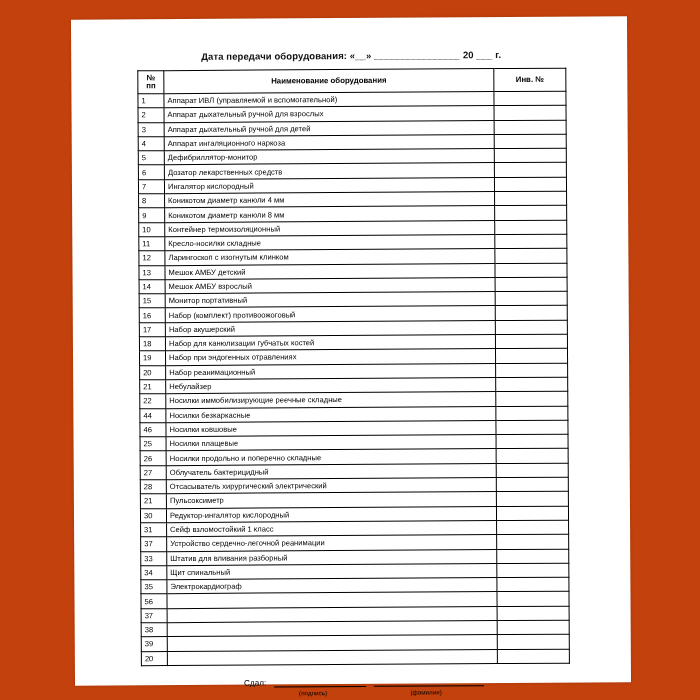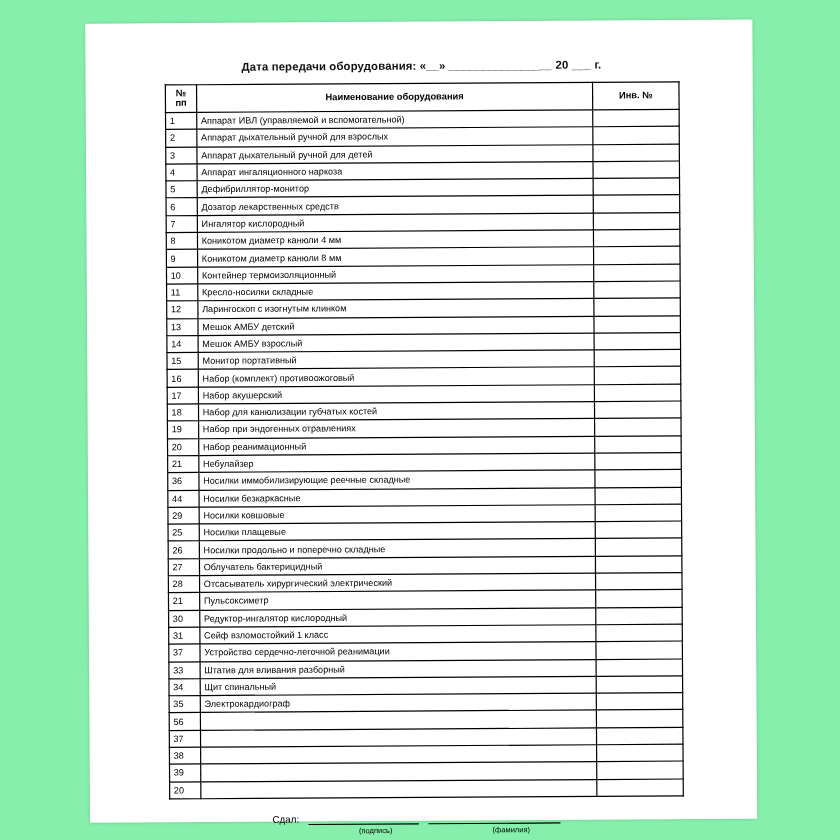--- a/index.html
+++ b/index.html
@@ -11,21 +11,21 @@
     height: 700px;
     background: #d9eaf7;
     font-family: "Liberation Sans", sans-serif;
     overflow: hidden;
   }
   .page-wrap {
     position: absolute;
     left: 0; top: 0;
     width: 700px;
     height: 700px;
-    background: #86efac;
+    background: #c2410c;
   }
   .sheet {
     position: absolute;
     left: 73px;
     top: 18px;
     width: 556px;
     height: 666px;
     background: #ffffff;
     box-shadow: 0 0 3px rgba(0,0,0,0.18);
     transform: rotate(-0.35deg);
@@ -88,20 +88,21 @@
     display: flex;
     align-items: flex-end;
     justify-content: flex-start;
     margin-bottom: 2px;
     padding-left: 86px;
   }
   .sign-label {
     font-size: 8.2px;
     white-space: nowrap;
     padding-right: 4px;
+    margin-left: 17px;
   }
   .sign-line {
     width: 92px;
     border-bottom: 1px solid #000;
     height: 9px;
     margin: 0 4px;
   }
   .sign-line.wide {
     width: 110px;
   }
@@ -241,31 +242,31 @@
               <td class="num">20</td>
               <td class="name">Набор реанимационный</td>
               <td class="inv"></td>
             </tr>
             <tr>
               <td class="num">21</td>
               <td class="name">Небулайзер</td>
               <td class="inv"></td>
             </tr>
             <tr>
-              <td class="num">36</td>
+              <td class="num">22</td>
               <td class="name">Носилки иммобилизирующие реечные складные</td>
               <td class="inv"></td>
             </tr>
             <tr>
               <td class="num">44</td>
               <td class="name">Носилки безкаркасные</td>
               <td class="inv"></td>
             </tr>
             <tr>
-              <td class="num">29</td>
+              <td class="num">46</td>
               <td class="name">Носилки ковшовые</td>
               <td class="inv"></td>
             </tr>
             <tr>
               <td class="num">25</td>
               <td class="name">Носилки плащевые</td>
               <td class="inv"></td>
             </tr>
             <tr>
               <td class="num">26</td>

